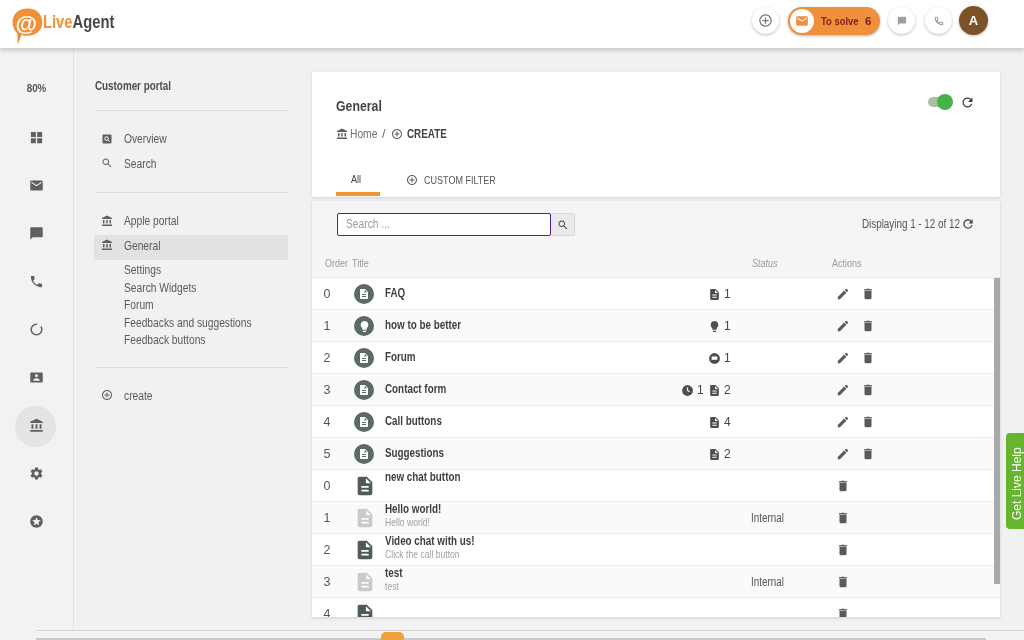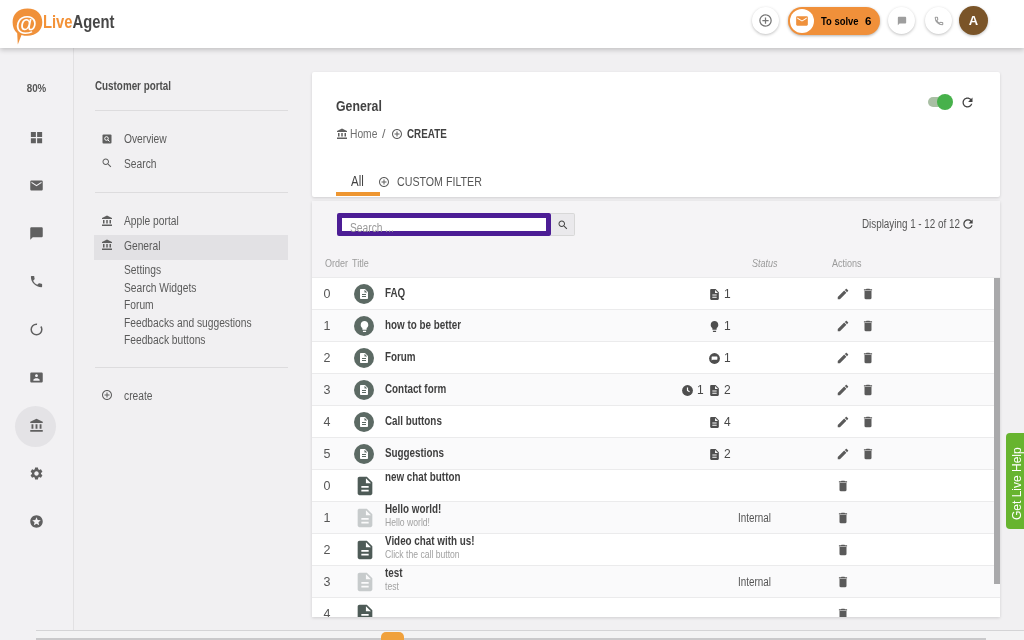--- a/index.html
+++ b/index.html
@@ -7,21 +7,21 @@
 body { font-family:"Liberation Sans", sans-serif; background:#f1f0f2; position:relative; }
 .c { display:inline-block; transform:scaleX(.82); transform-origin:0 50%; white-space:nowrap; }
 .cm { display:inline-block; transform:scaleX(.85); transform-origin:50% 50%; white-space:nowrap; }
 
 
 #topbar { position:absolute; left:0; top:0; width:1024px; height:48px; background:#fff; box-shadow:0 2px 5px rgba(0,0,0,.2); z-index:30; }
 #logo { position:absolute; left:6px; top:4px; }
 #logotext { position:absolute; left:43px; top:12px; font-size:18px; font-weight:bold; color:#474747; }
 #logotext .lv { color:#f39238; }
 .circbtn { position:absolute; top:7px; width:27px; height:27px; border-radius:50%; background:#fff; box-shadow:0 1px 3px rgba(0,0,0,.25); display:flex; align-items:center; justify-content:center; }
-#tosolve { position:absolute; left:788px; top:7px; width:92px; height:28px; border-radius:14px; background:#f0903a; box-shadow:0 1px 3px rgba(0,0,0,.3); color:#000000; }
+#tosolve { position:absolute; left:788px; top:7px; width:92px; height:28px; border-radius:14px; background:#f0903a; box-shadow:0 1px 3px rgba(0,0,0,.3); color:#7f1d1d; }
 #tosolve .env { position:absolute; left:2px; top:2px; width:24px; height:24px; background:#fff; border-radius:50%; display:flex; align-items:center; justify-content:center; }
 #tosolve .txt { position:absolute; left:33px; top:8px; font-size:11.5px; font-weight:bold; }
 #tosolve .num { position:absolute; left:77px; top:8px; font-size:11.5px; font-weight:bold; }
 #avatar { position:absolute; left:959px; top:6px; width:29px; height:29px; border-radius:50%; background:#7a5428; color:#fff; font-size:13px; font-weight:bold; display:flex; align-items:center; justify-content:center; box-shadow:0 1px 3px rgba(0,0,0,.25); }
 
 
 #sidebar { position:absolute; left:0; top:48px; width:74px; height:592px; background:#f2f1f3; border-right:1px solid #e2e1e3; }
 #zoompct { position:absolute; left:0; top:82px; width:74px; text-align:center; font-size:11.5px; font-weight:bold; color:#555; }
 .sbicon { position:absolute; left:29px; width:15px; height:15px; }
 #sbsel { position:absolute; left:15px; top:406px; width:41px; height:41px; border-radius:50%; background:#e4e3e6; }
@@ -31,41 +31,41 @@
 #menutitle { position:absolute; left:21px; top:31px; font-size:12px; font-weight:bold; color:#4e4e4e; }
 .mdiv { position:absolute; left:21px; width:193px; border-top:1px solid #dddcde; }
 .mitem { position:absolute; left:50px; }
 .micon { position:absolute; left:27px; width:12px; height:12px; }
 #mhl { position:absolute; left:20px; top:187px; width:194px; height:25px; background:#e2e1e4; }
 
 
 #card1 { position:absolute; left:312px; top:72px; width:688px; height:125px; background:#fff; border-radius:2px; box-shadow:0 1px 3px rgba(0,0,0,.14); }
 #card1 h1 { position:absolute; left:24px; top:25px; font-size:15px; font-weight:bold; color:#424242; }
 #crumb { position:absolute; left:24px; top:55px; height:14px; font-size:12.5px; color:#6e6e6e; }
-#tab-all { position:absolute; left:39px; top:101px; font-size:14px; color:#424242; }
+#tab-all { position:absolute; left:39px; top:101px; font-size:11px; color:#424242; }
 #tab-line { position:absolute; left:24px; top:120px; width:44px; height:4px; background:#ee9631; }
-#tab-cf { position:absolute; left:66px; top:102px; font-size:13px; color:#565656; }
+#tab-cf { position:absolute; left:94px; top:102px; font-size:11px; color:#565656; }
 #toggle { position:absolute; left:616px; top:25px; width:22px; height:10px; border-radius:5px; background:#a9bfa4; }
 #toggle .knob { position:absolute; left:9px; top:-3px; width:16px; height:16px; border-radius:50%; background:#47b14b; }
 
 #card2 { position:absolute; left:312px; top:201px; width:688px; height:416px; background:#fff; box-shadow:0 1px 3px rgba(0,0,0,.14); overflow:hidden; }
 #toolbar { position:absolute; left:0; top:0; width:688px; height:76px; background:#f5f4f6; }
-#searchbox { position:absolute; left:25px; top:12px; width:214px; height:23px; background:#fff; border:5px solid #4c1d95; border-radius:2px; font-size:12.5px; color:#9a9a9a; line-height:21px; padding-left:8px; }
+#searchbox { position:absolute; left:25px; top:12px; width:214px; height:23px; background:#fff; border:1px solid #4c1d95; border-radius:2px; font-size:12.5px; color:#9a9a9a; line-height:21px; padding-left:8px; }
 #searchbtn { position:absolute; left:239px; top:12px; width:24px; height:23px; background:#eae9ec; border:1px solid #d8d8d8; border-left:none; border-radius:0 2px 2px 0; display:flex; align-items:center; justify-content:center; }
 #displaying { position:absolute; left:550px; top:16px; width:93px; font-size:12px; color:#555; }
 .thead { position:absolute; top:56px; font-size:11px; color:#9b9b9b; }
 #rows { position:absolute; left:0; top:76px; width:688px; }
 .row { position:relative; width:688px; height:32px; border-top:1px solid #ebebec; background:#fff; }
 .row.alt { background:#fafafb; }
 .row .ord { position:absolute; left:5px; top:9px; width:20px; text-align:center; font-size:12.5px; color:#565656; }
 .row .cic { position:absolute; left:42px; top:6px; width:20px; height:20px; border-radius:50%; background:#5c6a64; display:flex; align-items:center; justify-content:center; }
 .row .ttl { position:absolute; left:73px; top:8px; font-size:12px; font-weight:bold; color:#3f3f3f; }
 .row .ttl2 { position:absolute; left:73px; top:0px; font-size:12px; font-weight:bold; color:#3f3f3f; }
 .row .sub { position:absolute; left:73px; top:14px; font-size:10.5px; color:#a2a2a2; }
-.row .internal { position:absolute; left:426px; top:9px; font-size:12px; color:#555; }
+.row .internal { position:absolute; left:439px; top:9px; font-size:12px; color:#555; }
 .st { position:absolute; top:9px; display:flex; align-items:center; font-size:12px; color:#484848; }
 .st svg { margin-right:3px; }
 .act { position:absolute; top:9px; }
 
 
 #vscroll { position:absolute; left:994px; top:278px; width:6px; height:306px; background:#a9a9ab; z-index:5; }
 #getlive { position:absolute; left:1006px; top:433px; width:18px; height:96px; background:#67b42f; border-radius:4px 0 0 4px; z-index:40; }
 #getlive span { position:absolute; left:3.5px; top:87px; transform:rotate(-90deg); transform-origin:0 0; white-space:nowrap; color:#fff; font-size:12px; }
 #bottomband { position:absolute; left:36px; top:630px; width:988px; height:10px; background:#f3f3f4; border-top:1px solid #d4d4d6; z-index:20; }
 #bottomband .edge { position:absolute; left:0; top:7px; width:950px; height:3px; background:#c9c9cb; }

